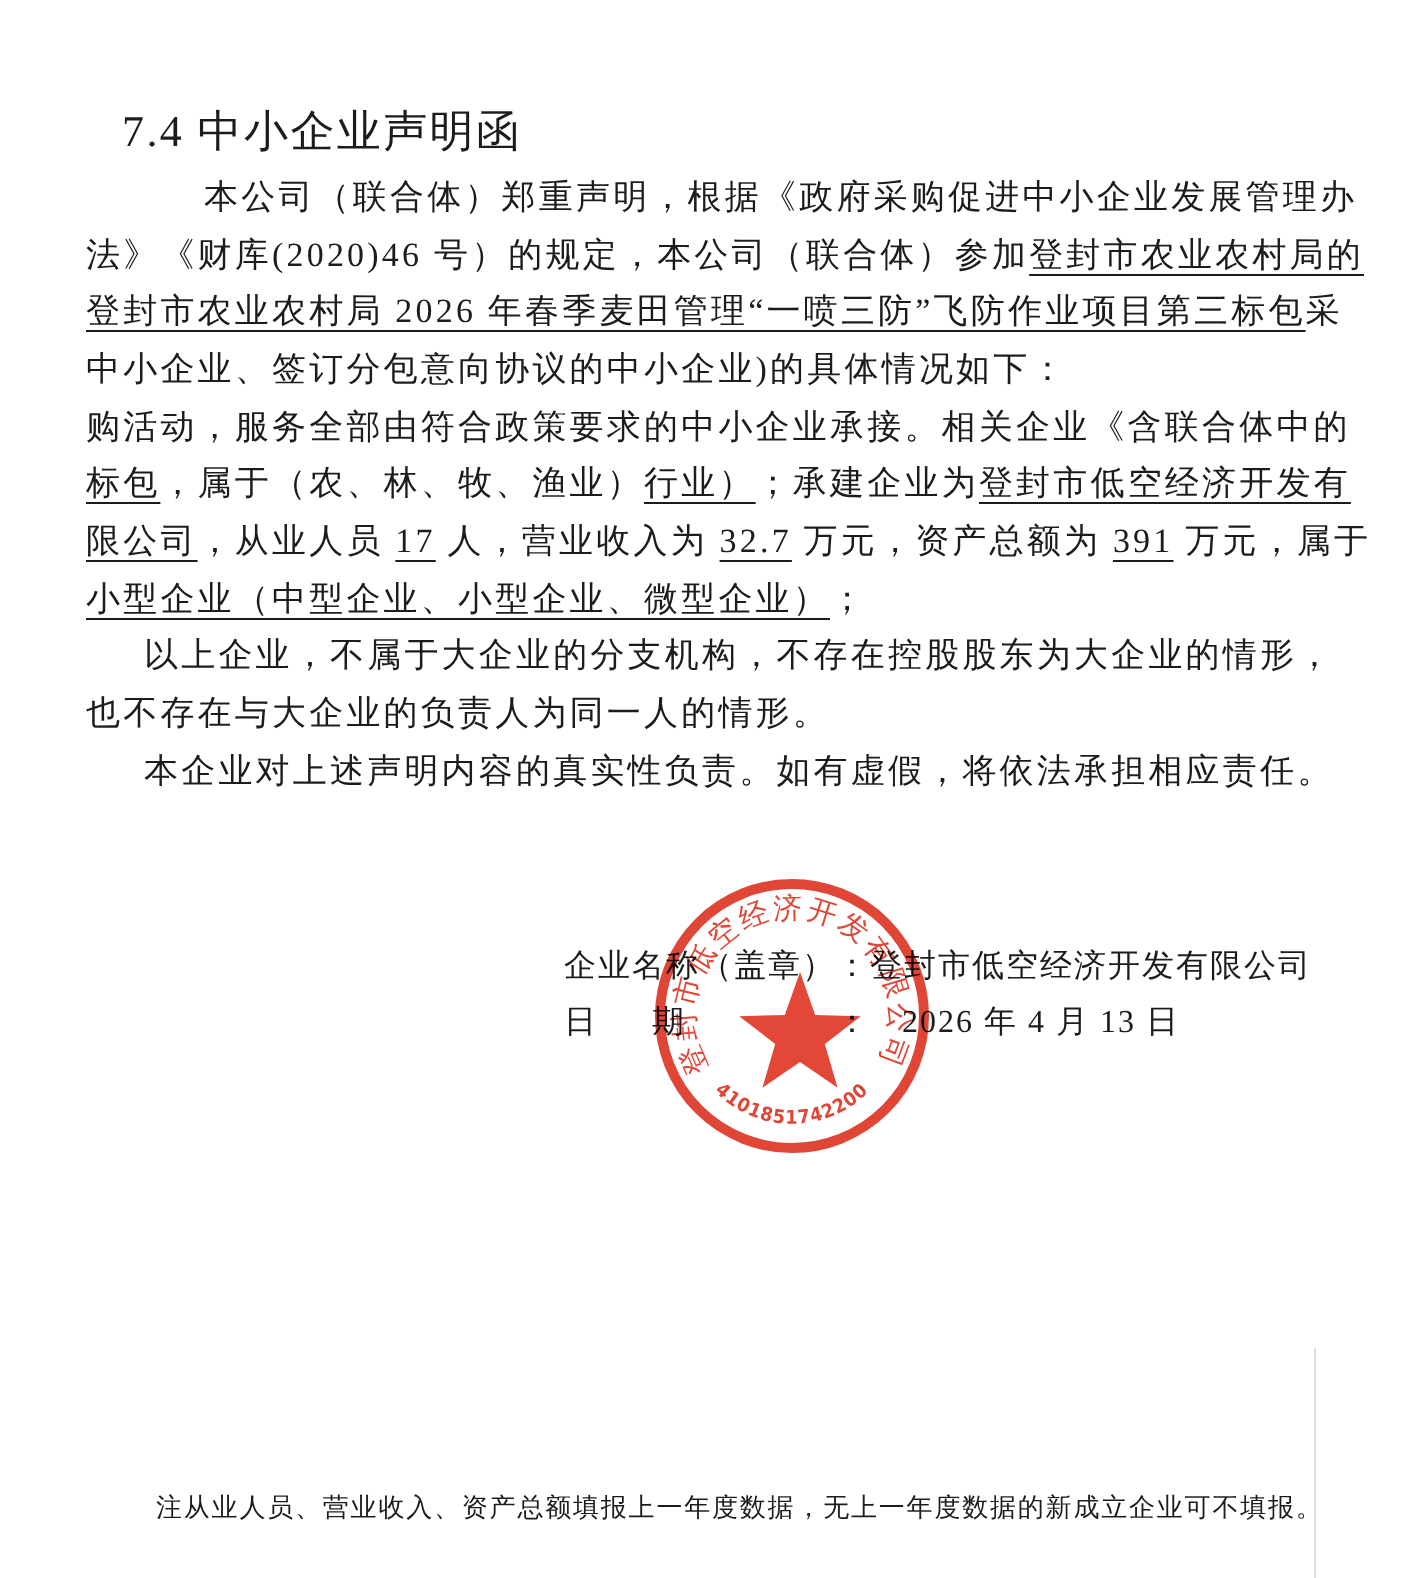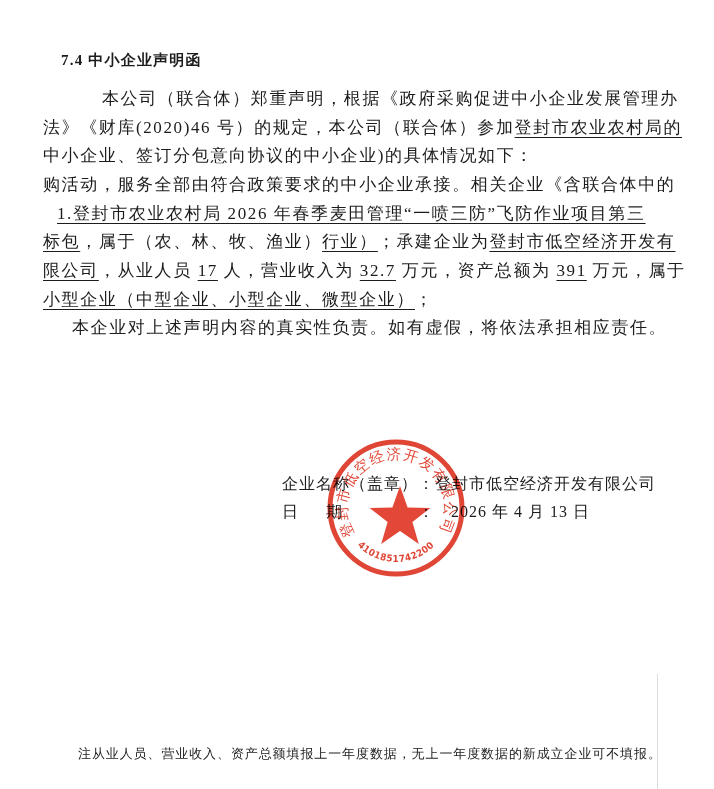--- a/index.html
+++ b/index.html
@@ -4,21 +4,21 @@
 <style>
   html,body{margin:0;padding:0;}
   body{
     width:714px;height:789px;background:#ffffff;position:relative;
     font-family:"Liberation Serif","DejaVu Serif",serif;color:#1c1c1c;
     overflow:hidden;
   }
   .page{position:absolute;inset:0;background:#ffffff;}
   .title{
     position:absolute;left:61px;top:51px;margin:0;
-    font-size:15px;font-weight:bold;letter-spacing:1.2px;
+    font-size:22px;font-weight:normal;letter-spacing:1.2px;
   }
   .body-text{
     position:absolute;left:43px;top:85px;width:630px;
     font-size:17px;line-height:28.65px;letter-spacing:1.6px;
   }
   .line{white-space:nowrap;}
   .u{
     text-decoration:underline;
     text-underline-offset:4px;
     text-decoration-thickness:1px;
@@ -48,26 +48,28 @@
 </head>
 <body>
 
 <div class="page">
 
   <h1 class="title">7.4 中小企业声明函</h1>
 
   <div class="body-text" id="body-lines">
       <div class="line" style="padding-left: 59px;"><span>本公司（联合体）郑重声明，根据《政府采购促进中小企业发展管理办</span></div>
       <div class="line"><span>法》《财库(2020)46 号）的规定，本公司（联合体）参加</span><span class="u">登封市农业农村局的</span></div>
+      <div class="line"><span class="u">登封市农业农村局 2026 年春季麦田管理“一喷三防”飞防作业项目第三标包</span><span>采</span></div>
       <div class="line"><span>中小企业、签订分包意向协议的中小企业)的具体情况如下：</span></div>
       <div class="line"><span>购活动，服务全部由符合政策要求的中小企业承接。相关企业《含联合体中的</span></div>
-      <div class="line" style="padding-left: 14px;"><span class="u">1.登封市农业农村局 2026 年春季麦田管理“一喷三防”飞防作业项目第三</span></div>
       <div class="line"><span class="u">标包</span><span>，属于（农、林、牧、渔业）</span><span class="u">行业）</span><span>；承建企业为</span><span class="u">登封市低空经济开发有</span></div>
       <div class="line"><span class="u">限公司</span><span>，从业人员 </span><span class="u">17</span><span> 人，营业收入为 </span><span class="u">32.7</span><span> 万元，资产总额为 </span><span class="u">391</span><span> 万元，属于</span></div>
       <div class="line"><span class="u">小型企业（中型企业、小型企业、微型企业）</span><span>；</span></div>
+      <div class="line" style="padding-left: 29px;"><span>以上企业，不属于大企业的分支机构，不存在控股股东为大企业的情形，</span></div>
+      <div class="line"><span>也不存在与大企业的负责人为同一人的情形。</span></div>
       <div class="line" style="padding-left: 29px;"><span>本企业对上述声明内容的真实性负责。如有虚假，将依法承担相应责任。</span></div>
     </div>
 
   <div class="sig">
     <div class="sig-row">
       <span>企业名称（盖章）：</span><span>登封市低空经济开发有限公司</span>
     </div>
     <div class="sig-row">
       <span class="date-label">
         <span class="dl-day">日</span>

